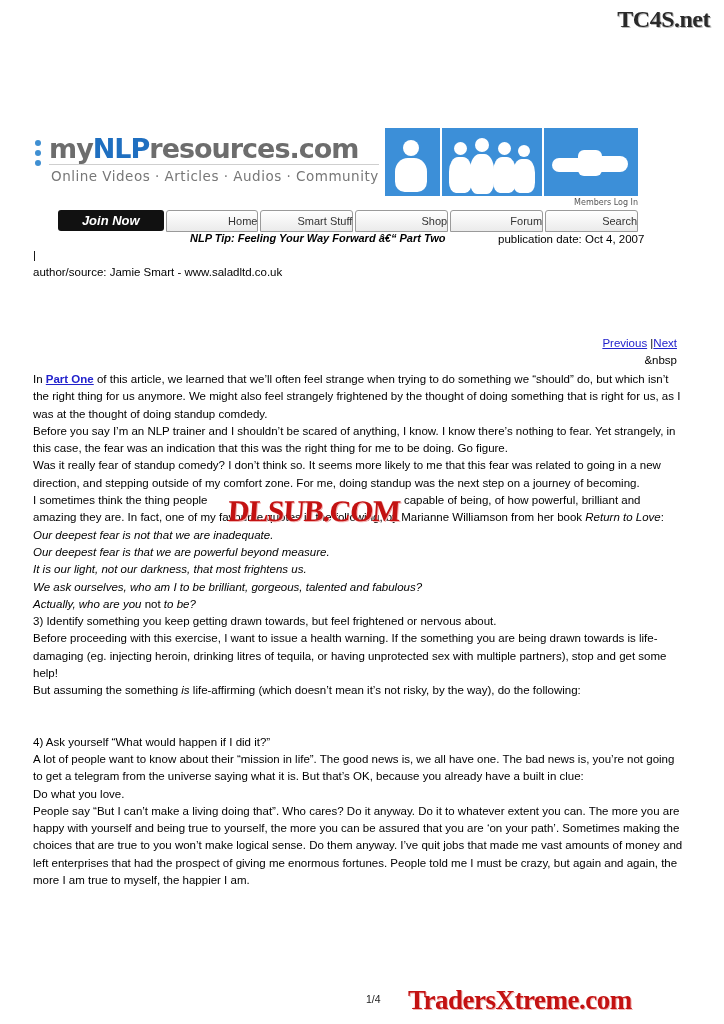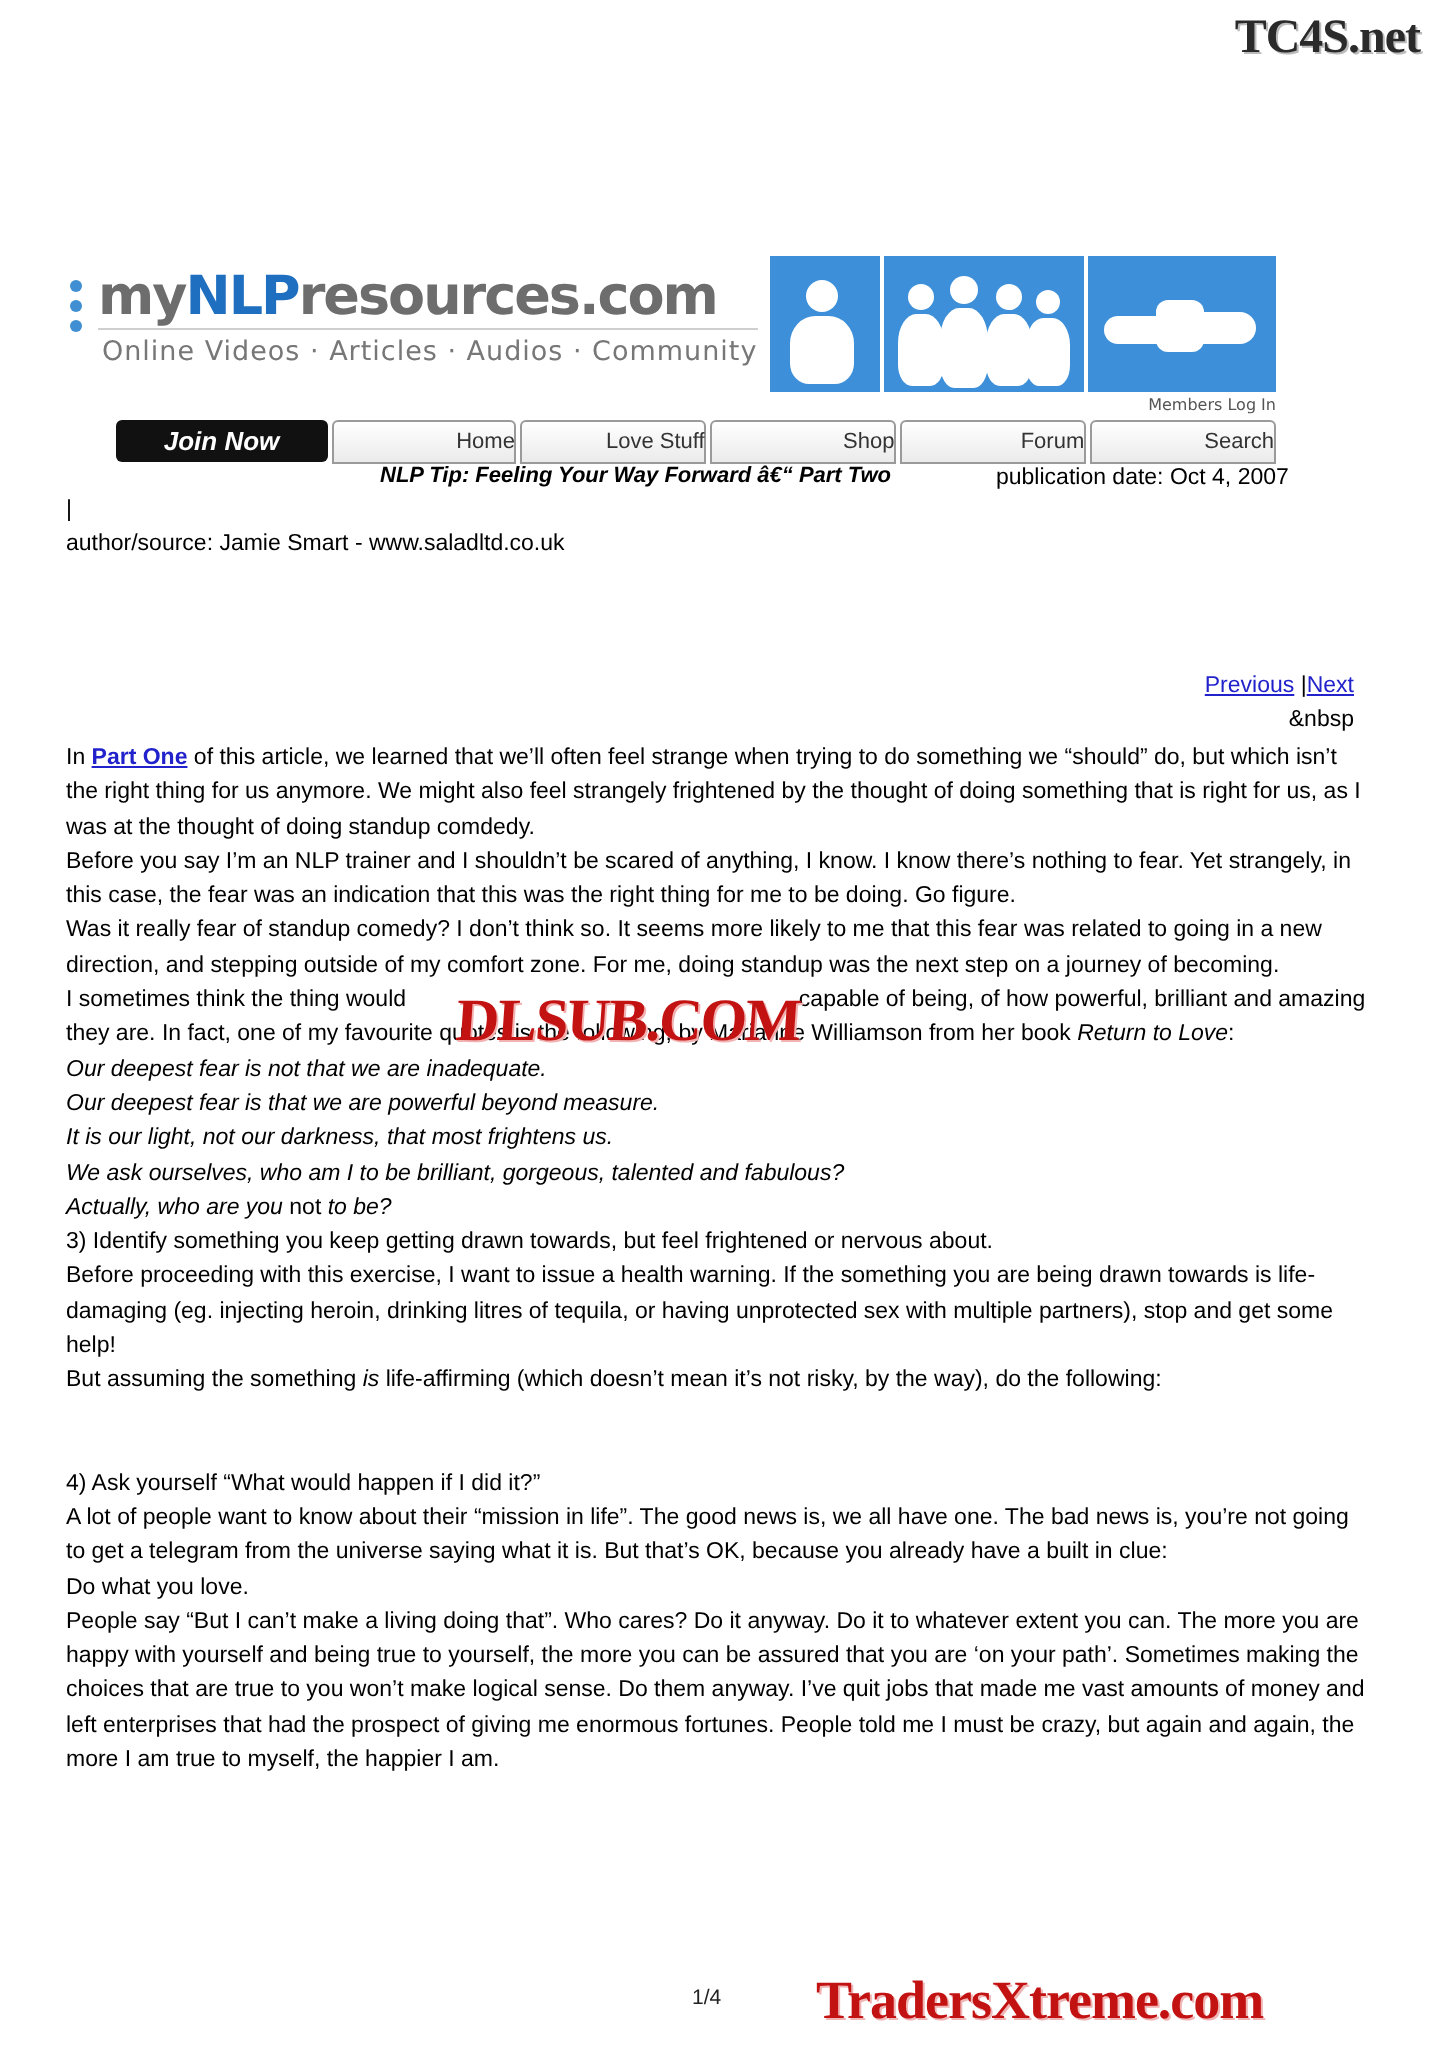--- a/index.html
+++ b/index.html
@@ -254,21 +254,21 @@
     bottom: 8px;
     font-family: "Liberation Serif", serif;
     font-weight: bold;
     font-size: 27px;
     color: #c31212;
     letter-spacing: -0.5px;
     text-shadow: 1px 1px 0 #f0b5b5;
   }
   .page-num {
     position: absolute;
-    left: 346px;
+    left: 366px;
     bottom: 19px;
     font-size: 10.5px;
     color: #222;
   }
 </style>
 </head>
 <body>
 
 <div class="page">
 
@@ -308,42 +308,42 @@
         <div class="silo" style="left:8px; top:30px; width:34px; height:14px; border-radius:7px;"></div>
         <div class="silo" style="left:48px; top:28px; width:36px; height:16px; border-radius:8px;"></div>
         <div class="silo" style="left:34px; top:22px; width:24px; height:26px; border-radius:6px;"></div>
       </div>
       <div class="members-login">Members Log In</div>
     </div>
 
     <div class="navbar">
       <div class="nav-join">Join Now</div>
       <div class="nav-item">Home</div>
-      <div class="nav-item">Love Stuff</div>
+      <div class="nav-item">Smart Stuff</div>
       <div class="nav-item">Shop</div>
       <div class="nav-item">Forum</div>
       <div class="nav-item">Search</div>
     </div>
   </div>
 
   <div class="doc-title">NLP Tip: Feeling Your Way Forward â€“ Part Two</div>
   <div class="doc-pubdate">publication date: Oct 4, 2007</div>
   <div class="doc-pipe">|</div>
   <div class="doc-author">author/source: Jamie Smart - www.saladltd.co.uk</div>
 
   <div class="navlinks">
     <a href="#">Previous</a><span class="sep">&nbsp;</span><span class="sep">|</span><a href="#">Next</a>
   </div>
   <div class="nbsp-line">&amp;nbsp</div>
 
   <div class="body-copy">
     <p><span>In </span><a href="#">Part One</a><span> of this article, we learned that we’ll often feel strange when trying to do something we “should” do, but which isn’t the right thing for us anymore. We might also feel strangely frightened by the thought of doing something that is right for us, as I was at the thought of doing standup comdedy.</span></p>
     <p>Before you say I’m an NLP trainer and I shouldn’t be scared of anything, I know. I know there’s nothing to fear. Yet strangely, in this case, the fear was an indication that this was the right thing for me to be doing. Go figure.</p>
     <p>Was it really fear of standup comedy? I don’t think so. It seems more likely to me that this fear was related to going in a new direction, and stepping outside of my comfort zone. For me, doing standup was the next step on a journey of becoming.</p>
-    <p><span>I sometimes think the thing would </span><span style="display:inline-block;width:190px"></span><span> capable of being, of how powerful, brilliant and amazing they are. In fact, one of my favourite quotes is the following, by Marianne Williamson from her book </span><span class="ital">Return to Love</span><span>:</span></p>
+    <p><span>I sometimes think the thing people </span><span style="display:inline-block;width:190px"></span><span> capable of being, of how powerful, brilliant and amazing they are. In fact, one of my favourite quotes is the following, by Marianne Williamson from her book </span><span class="ital">Return to Love</span><span>:</span></p>
     <p class="ital">Our deepest fear is not that we are inadequate.</p>
     <p class="ital">Our deepest fear is that we are powerful beyond measure.</p>
     <p class="ital">It is our light, not our darkness, that most frightens us.</p>
     <p class="ital">We ask ourselves, who am I to be brilliant, gorgeous, talented and fabulous?</p>
     <p><span class="ital"> Actually, who are you </span><span>not</span><span class="ital"> to be?</span></p>
     <p>3)       Identify something you keep getting drawn towards, but feel frightened or nervous about.</p>
     <p>Before proceeding with this exercise, I want to issue a health warning. If the something you are being drawn towards is life-damaging (eg. injecting heroin, drinking litres of tequila, or having unprotected sex with multiple partners), stop and get some help!</p>
     <p><span>But assuming the something </span><span class="ital">is</span><span> life-affirming (which doesn’t mean it’s not risky, by the way), do the following:</span></p>
     <p class="gap" style="margin-top:34px">4)       Ask yourself “What would happen if I did it?”</p>
     <p>A lot of people want to know about their “mission in life”. The good news is, we all have one. The bad news is, you’re not going to get a telegram from the universe saying what it is. But that’s OK, because you already have a built in clue:</p>

